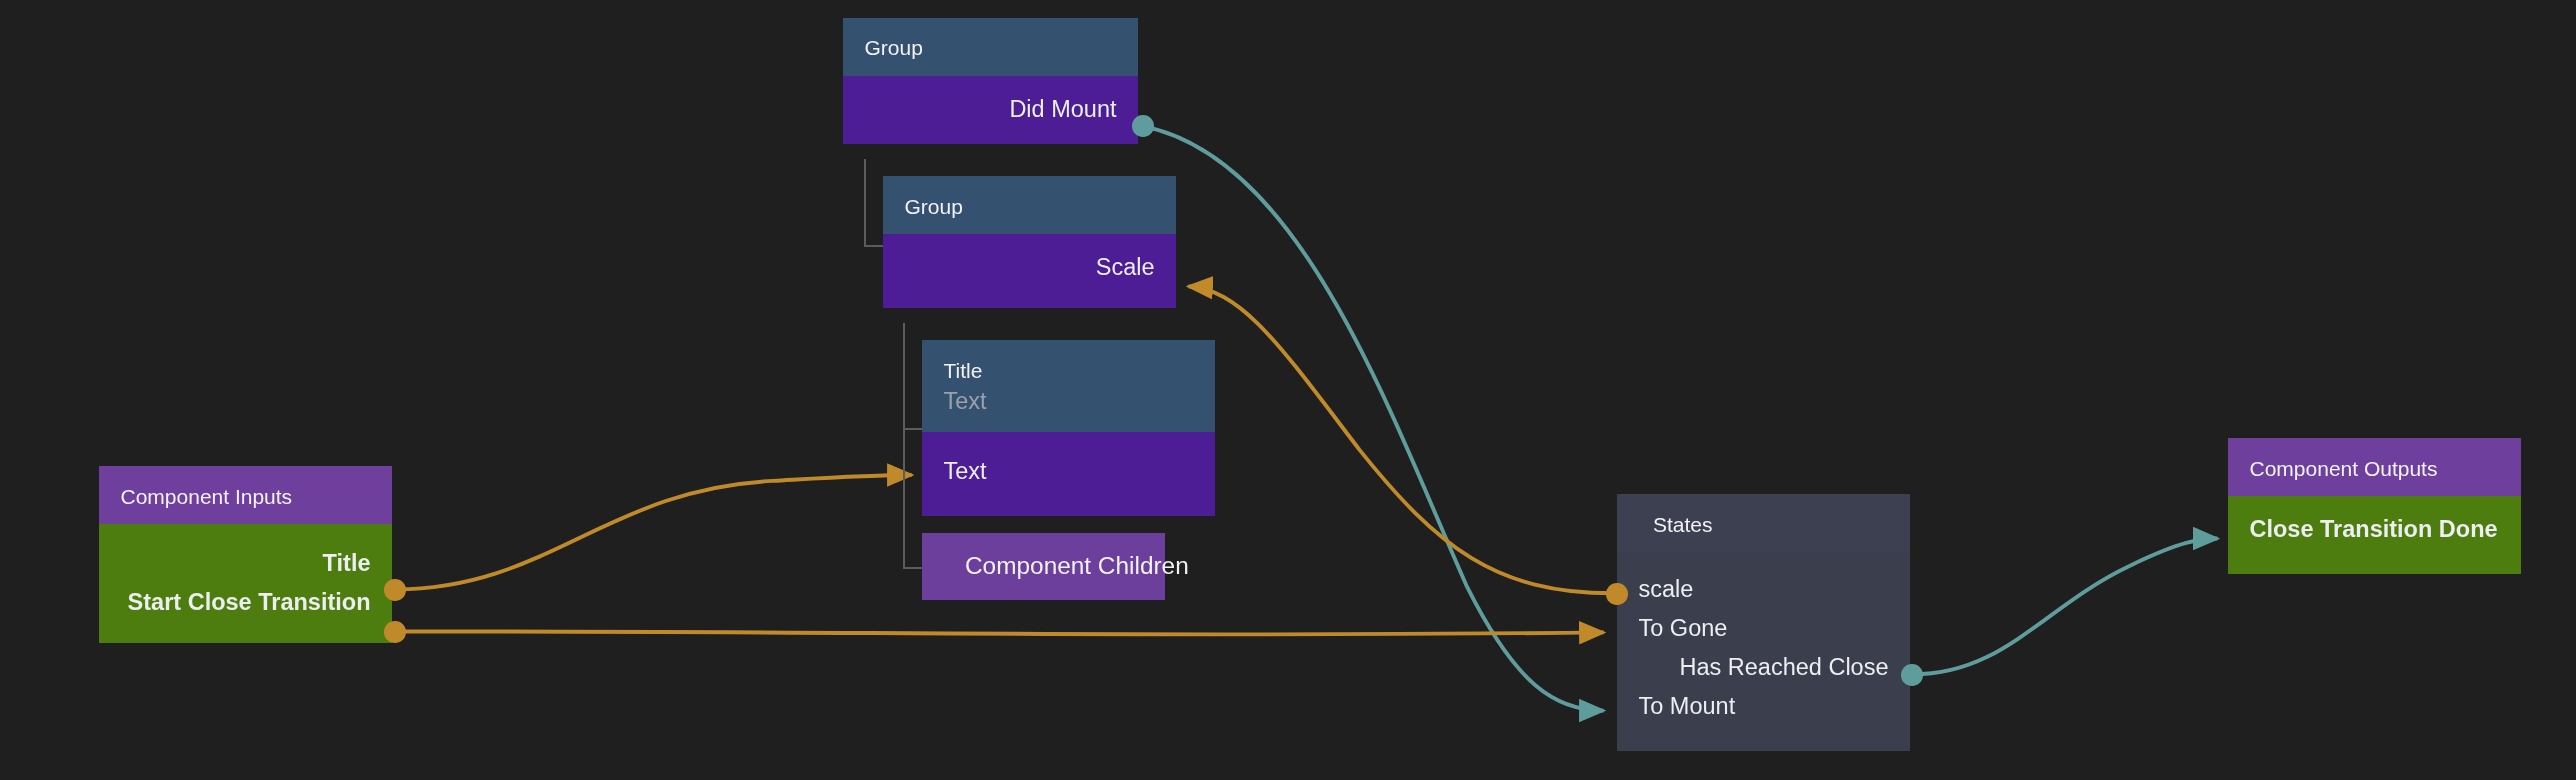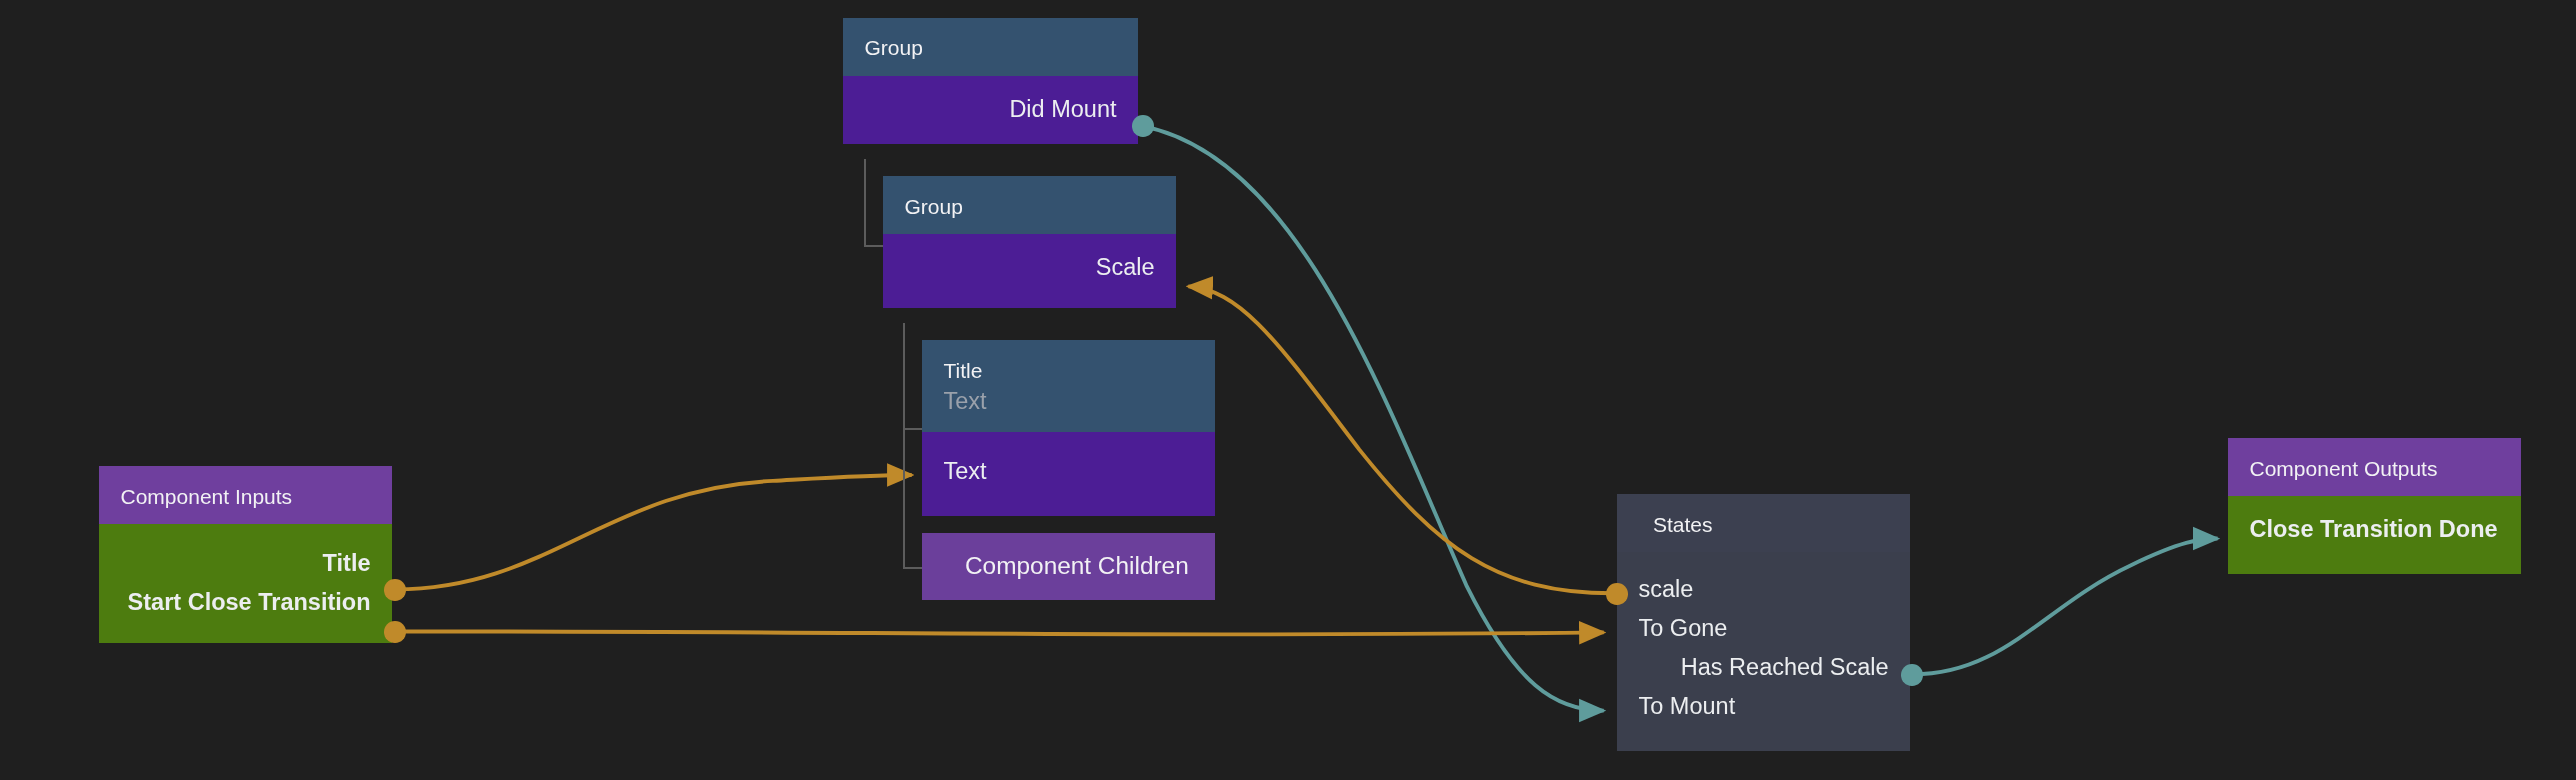--- a/index.html
+++ b/index.html
@@ -160,21 +160,21 @@
       <div class="node-title">Title</div>
       <div class="node-subtitle">Text</div>
     </div>
     <div class="node-body" style="padding:19.6px 0 25.4px 0;">
       <div class="port in">
         <span>Text</span>
       </div>
     </div>
   </div>
 
-  <div class="node simple n-purple" style="left:922px; top:533px; width:293px; height:67px;padding-left:43px;">
+  <div class="node simple n-purple" style="left:922px; top:533px; width:243px; height:67px;padding-left:43px;">
     <div class="node-title">Component Children</div>
   </div>
 
   <div class="node n-purple" style="left:99px; top:466px; width:293px;">
     <div class="node-header">
       <div class="node-title">Component Inputs</div>
     </div>
     <div class="node-body" style="padding:19.6px 0 21.5px 0;">
       <div class="port out">
         <span>Title</span>
@@ -194,21 +194,21 @@
       <div class="node-title">States</div>
     </div>
     <div class="node-body" style="padding:17.6px 0 25.4px 0;">
       <div class="port in">
         <span>scale</span>
       </div>
       <div class="port in">
         <span>To Gone</span>
       </div>
       <div class="port out">
-        <span>Has Reached Scale</span>
+        <span>Has Reached Close</span>
       </div>
       <div class="port in">
         <span>To Mount</span>
       </div>
     </div>
   </div>
   <div style="position:absolute; left:1606px; top:583px; width:21.5px; height:21.5px;
               border-radius:50%; background:#c08a2a;"></div>
   <div style="position:absolute; left:1901px; top:664px; width:21.5px; height:21.5px;
               border-radius:50%; background:#5f9c9c;"></div>

